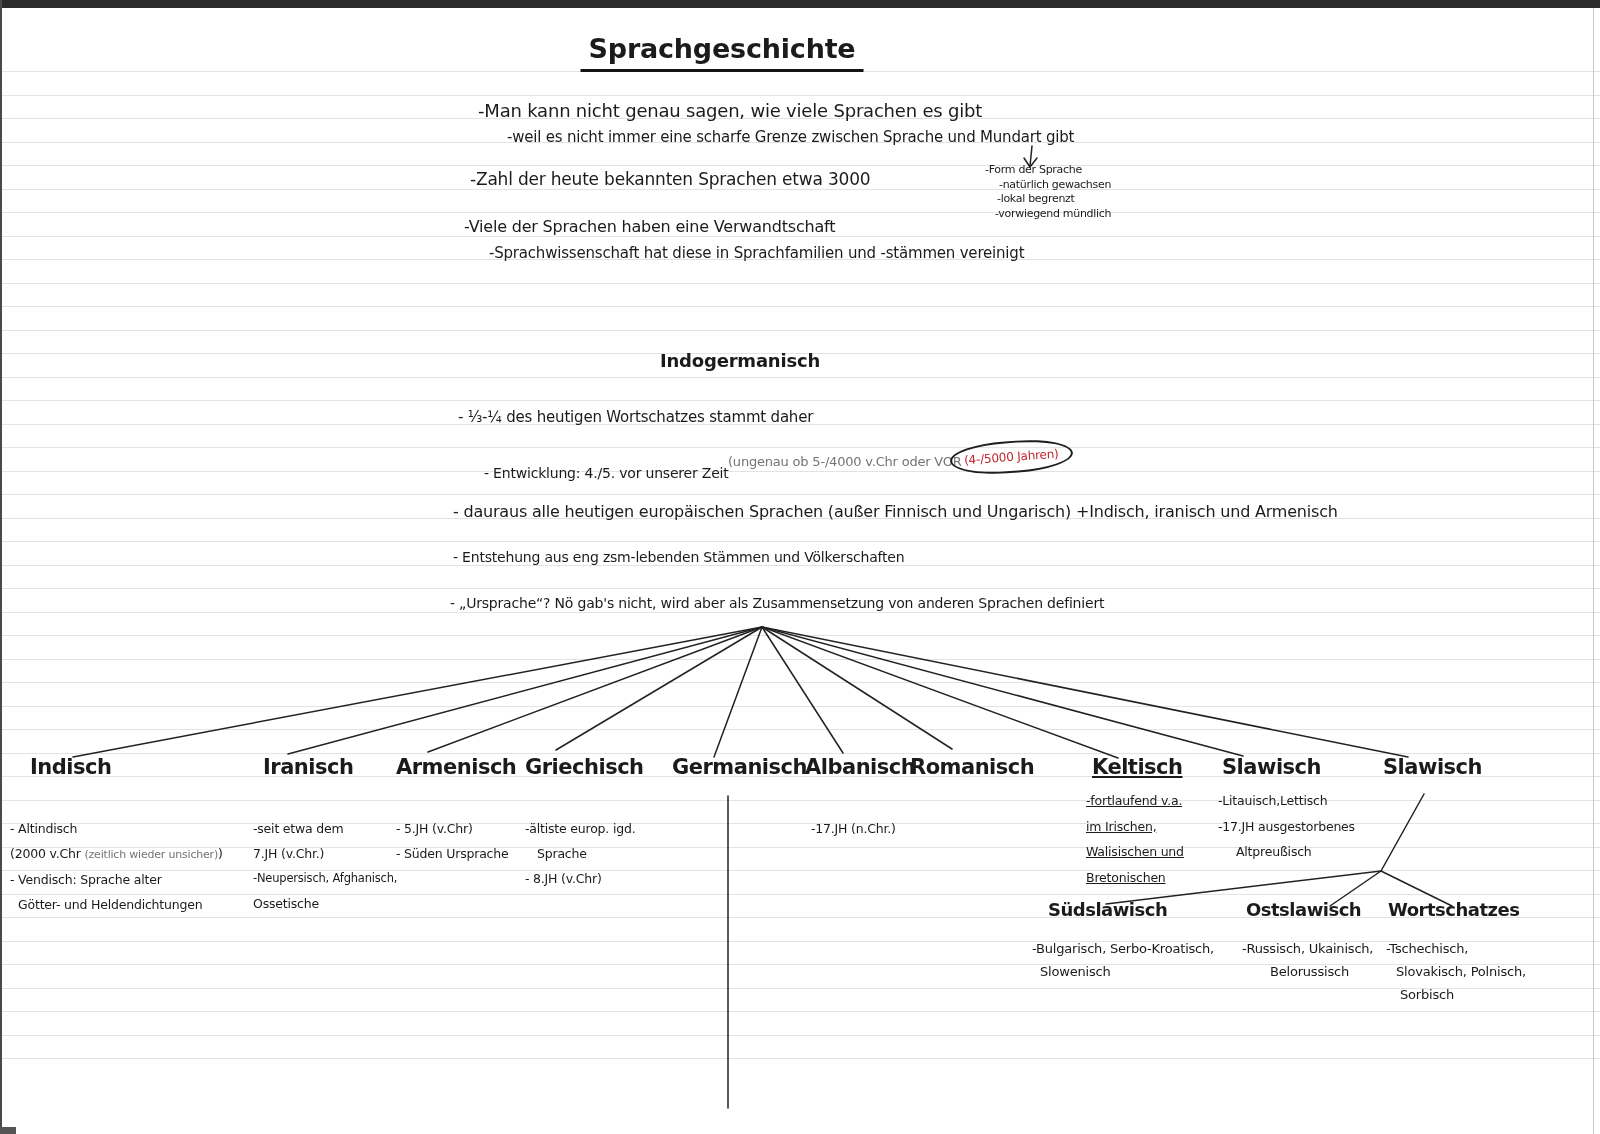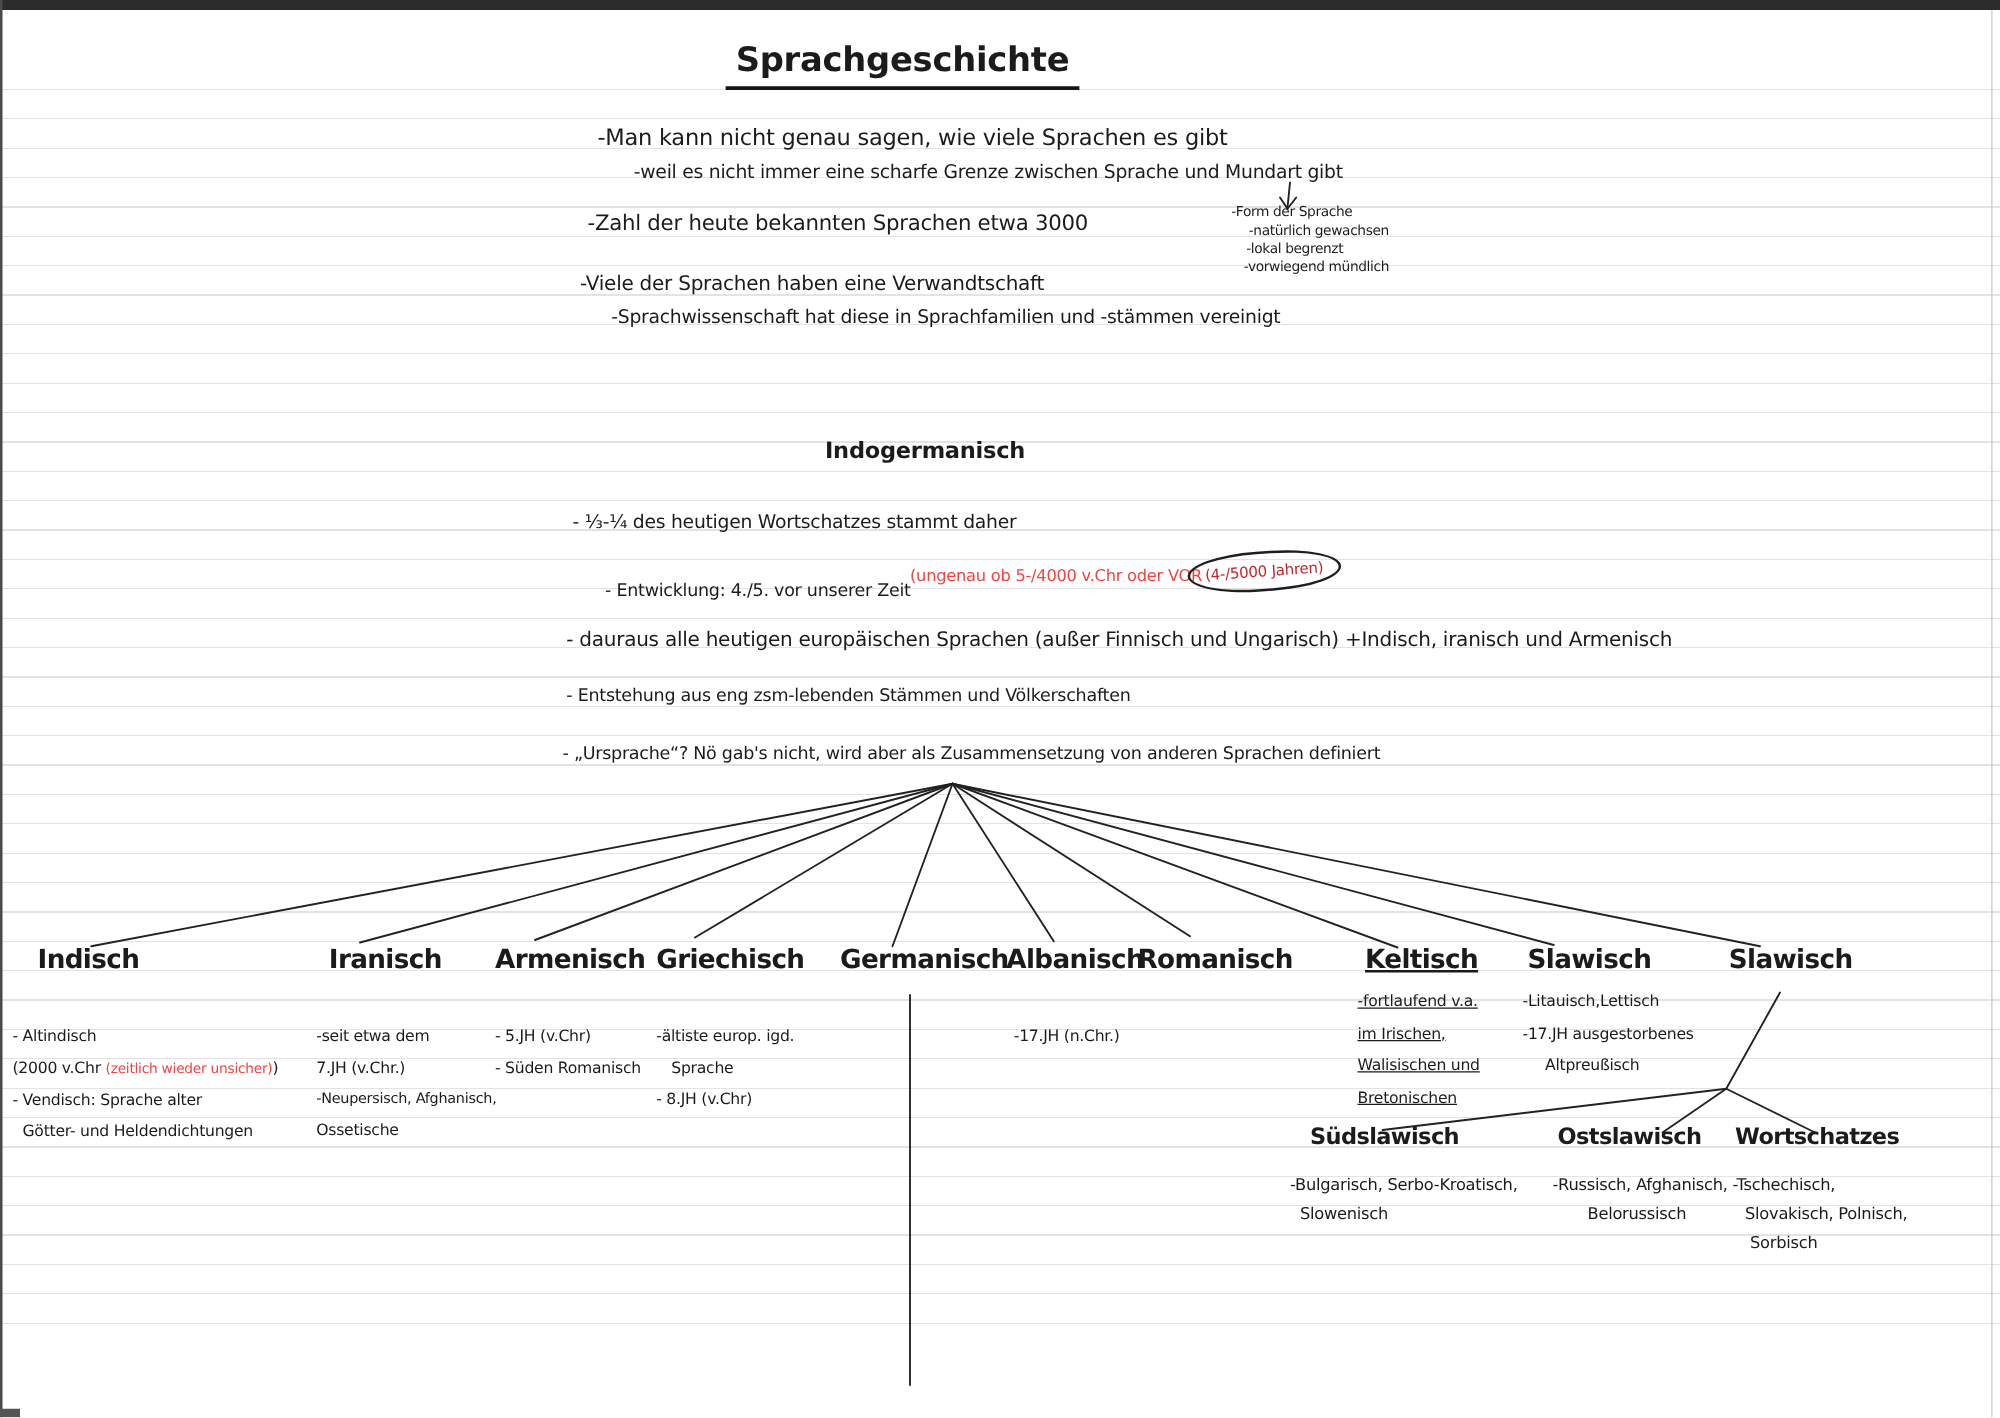--- a/index.html
+++ b/index.html
@@ -14,21 +14,21 @@
   .corner-mark{position:absolute;left:0;top:1127px;width:16px;height:7px;background:#555;}
   .rules{
     position:absolute;left:0;top:71px;width:1600px;height:1003px;
     background:repeating-linear-gradient(to bottom,#e3e3e3 0px,#e3e3e3 1px,transparent 1px,transparent 23.5px);
   }
   .title{
     position:absolute;left:722px;top:33px;transform:translateX(-50%);
     font-size:27px;font-weight:bold;border-bottom:3px solid #141414;padding:0 8px 5px 8px;
   }
   .h2{font-size:18px;font-weight:bold;}
-  .ink-red{color:#ef4444;}
+  .ink-red{color:#737373;}
   .note-sm{font-size:11px;line-height:14.5px;letter-spacing:-0.3px;}
   .circled{
     border:2.3px solid #1e1e1e;border-radius:50% / 55%;padding:7px 12px;
     transform:rotate(-4deg);font-size:12px;color:#c1272d;
   }
   .branch{position:absolute;top:752px;}
   .b-head{font-size:21px;font-weight:bold;line-height:30px;letter-spacing:-0.5px;}
   .b-notes{font-size:12.5px;line-height:25px;}
   .b-notes.gap{margin-top:34px;}
   .b-notes.tight{margin-top:6px;line-height:25.5px;}
@@ -121,21 +121,21 @@
       <div>7.JH (v.Chr.)</div>
       <div style="font-size:11.5px;">-Neupersisch, Afghanisch,</div>
       <div>Ossetische</div>
     </div>
   </div>
 
   <div class="branch abs" style="left:396px;">
     <div class="b-head">Armenisch</div>
     <div class="b-notes gap">
       <div>- 5.JH (v.Chr)</div>
-      <div>- Süden Romanisch</div>
+      <div>- Süden Ursprache</div>
     </div>
   </div>
 
   <div class="branch abs" style="left:525px;">
     <div class="b-head">Griechisch</div>
     <div class="b-notes gap">
       <div>-ältiste europ. igd.</div>
       <div style="margin-left:12px;">Sprache</div>
       <div>- 8.JH (v.Chr)</div>
     </div>
@@ -183,21 +183,21 @@
     <div class="sb-head" style="margin-left:16px;">Südslawisch</div>
     <div class="sb-notes">
       <div>-Bulgarisch, Serbo-Kroatisch,</div>
       <div style="margin-left:8px;">Slowenisch</div>
     </div>
   </div>
 
   <div class="sub-branch abs" style="left:1242px;">
     <div class="sb-head" style="margin-left:4px;">Ostslawisch</div>
     <div class="sb-notes">
-      <div>-Russisch, Afghanisch,</div>
+      <div>-Russisch, Ukainisch,</div>
       <div style="margin-left:28px;">Belorussisch</div>
     </div>
   </div>
 
   <div class="sub-branch abs" style="left:1386px;">
     <div class="sb-head" style="margin-left:2px;">Wortschatzes</div>
     <div class="sb-notes">
       <div>-Tschechisch,</div>
       <div style="margin-left:10px;">Slovakisch, Polnisch,</div>
       <div style="margin-left:14px;">Sorbisch</div>

